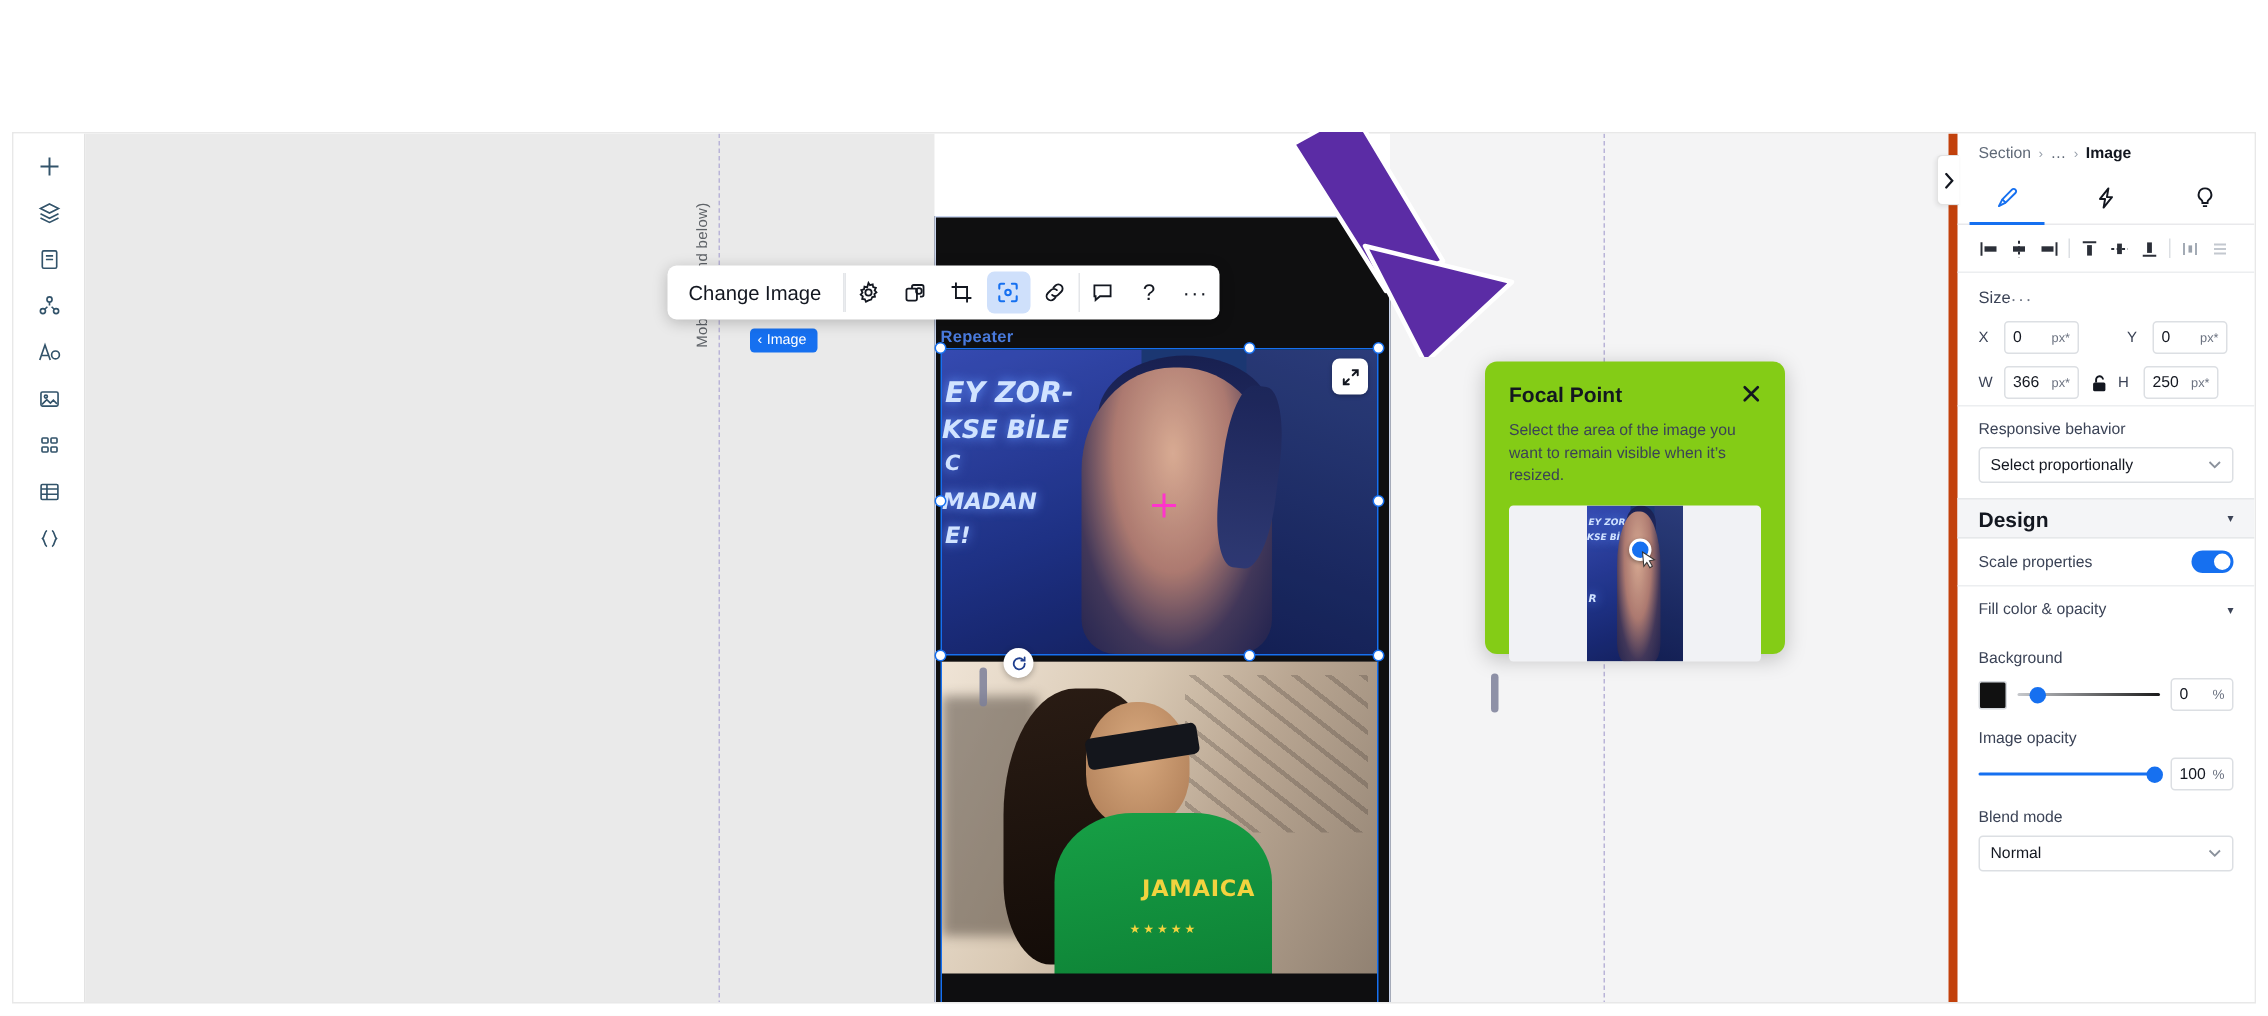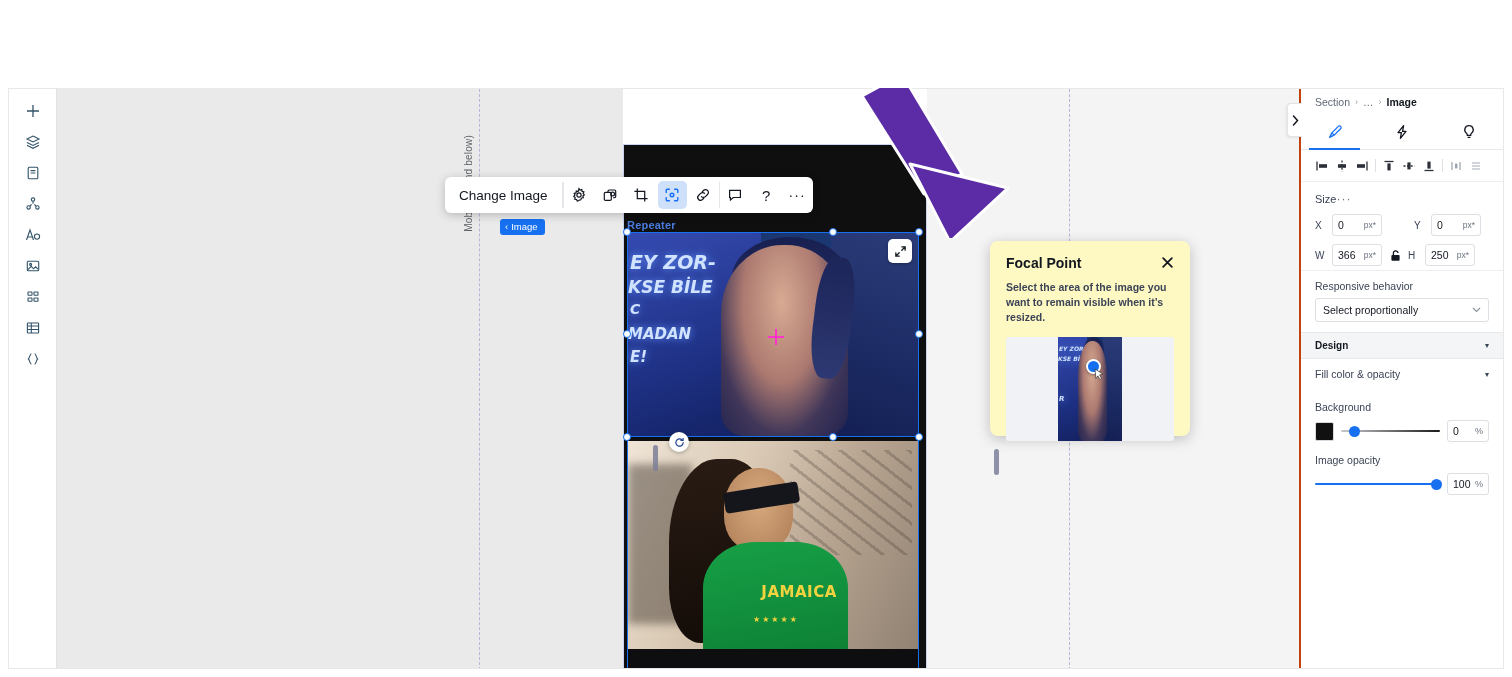--- a/index.html
+++ b/index.html
@@ -166,46 +166,46 @@
     position: absolute; left: 443px; top: 130px;
     background:#1670f0; color:#fff; font-size: 9.5px;
     border-radius: 3px; padding: 2px 7px 3px 5px; z-index: 24;
     display:flex; align-items:center; gap:3px; white-space:nowrap;
   }
 
   
   .focal-pop {
     position: absolute; left: 933px; top: 152px;
     width: 200px; height: 195px;
-    background: #fef9c3; border-radius: 8px;
+    background: #84cc16; border-radius: 8px;
     box-shadow: 0 3px 14px rgba(0,0,0,.22);
     padding: 14px 16px 0 16px; z-index: 30;
   }
   .fp-head { display:flex; align-items:flex-start; justify-content:space-between; }
   .fp-title { font-size: 14px; font-weight: 700; color: #131720; }
   .fp-close { cursor:pointer; color:#131720; line-height:0; margin-top:1px; }
-  .fp-desc { margin-top: 9px; font-size: 10.5px; color: #3b4356; line-height: 1.45; font-weight: bold; }
+  .fp-desc { margin-top: 9px; font-size: 10.5px; color: #3b4356; line-height: 1.45; }
   .fp-stage {
     margin-top: 11px; width: 168px; height: 104px;
     background: #f1f2f5; border-radius: 3px;
     display: flex; align-items:center; justify-content:center; position:relative;
     overflow:hidden;
   }
   .fp-thumb { width: 64px; height: 104px; position: relative; overflow:hidden; }
   .fp-cursor {
     position:absolute; left: 28px; top: 22px; width: 15px; height: 15px;
     border-radius: 50%; background:#1670f0; border:2px solid #fff;
     box-shadow:0 1px 3px rgba(0,0,0,.4);
   }
   .fp-cursor-arrow { position:absolute; left:36px; top:30px; color:#fff; }
 
   
   .right-panel {
     width: 204px; height: 100%; flex: 0 0 204px;
-    background: #ffffff; border-left: 2px solid #c2410c;
+    background: #ffffff; border-left: 6px solid #c2410c;
     display: flex; flex-direction: column;
     position: relative;
   }
   .breadcrumb {
     height: 26px; display:flex; align-items:center; gap:5px;
     padding: 0 14px; font-size: 10.5px; color: #5f6977;
   }
   .breadcrumb .bc-cur { color:#131720; font-weight: 700; }
   .bc-sep { color:#9aa2ad; font-size:9px; }
   .panel-tabs { display:flex; border-bottom: 1px solid #e9e9ec; }
@@ -246,21 +246,21 @@
   .sub-label { font-size: 10.5px; color:#3b4356; margin-bottom: 6px; }
   .select {
     height: 24px; border:1px solid #dcdfe3; border-radius:3px;
     display:flex; align-items:center; justify-content:space-between;
     padding: 0 7px; font-size: 10.5px; color:#131720; cursor:pointer; background:#fff;
   }
   .design-bar {
     height: 27px; background:#f4f5f7; border-top:1px solid #e6e8ea; border-bottom:1px solid #e6e8ea;
     display:flex; align-items:center; justify-content:space-between; padding: 0 14px;
   }
-  .design-bar .t { font-size: 10px; font-weight:700; color:#131720; }
+  .design-bar .t { font-size: 14px; font-weight:700; color:#131720; }
   .row-toggle {
     height: 32px; display:flex; align-items:center; justify-content:space-between;
     padding: 0 14px; border-bottom:1px solid #eceef0;
   }
   .row-toggle .t { font-size: 10.5px; color:#3b4356; }
   .toggle {
     width: 28px; height: 15px; border-radius: 8px; background:#1670f0; position:relative; cursor:pointer;
   }
   .toggle .knob { position:absolute; right:2px; top:2px; width:11px; height:11px; border-radius:50%; background:#fff; }
   .row-collapse {
@@ -717,20 +717,26 @@
               <path d="M1 1l3.5 3.5L8 1"></path>
             </svg>
         </div>
       </div>
 
       <div class="design-bar">
         <span class="t">Design</span>
         <span class="caret">▾</span>
       </div>
 
+      <div class="row-toggle">
+        <span class="t">Scale properties</span>
+        <span class="toggle">
+            <span class="knob"></span>
+          </span>
+      </div>
 
       <div class="row-collapse">
         <span class="t">Fill color &amp; opacity</span>
         <span class="caret">▾</span>
       </div>
 
       <div class="blk-label">Background</div>
       <div class="slider-row">
         <div class="swatch"></div>
         <div class="track">
@@ -748,20 +754,29 @@
         <div class="track">
           <div class="bar blue"></div>
           <div class="knob" style="right:-2px"></div>
         </div>
         <div class="pct-input">
           <span class="pct-val">100</span>
           <span class="pct-unit">%</span>
         </div>
       </div>
 
+      <div class="sub-block" style="border-top:none; padding-top:12px;">
+        <div class="sub-label">Blend mode</div>
+        <div class="select">
+          <span>Normal</span>
+          <svg width="9" height="6" viewBox="0 0 9 6" fill="none" stroke="#8b929c" stroke-width="1.2">
+              <path d="M1 1l3.5 3.5L8 1"></path>
+            </svg>
+        </div>
+      </div>
 
     </div>
   </div>
 
   <div class="arrow-wrap">
     <svg width="200" height="150" viewBox="0 0 200 150">
       <g stroke="#ffffff" stroke-width="3" fill="#5b2ca5" stroke-linejoin="round">
         <path d="M-4 -6 L36 -28 L96 72 L58 92 Z" transform="translate(6,14)"></path>
         <path d="M44 62 L142 86 L84 140 Z" transform="translate(6,14)"></path>
       </g>

